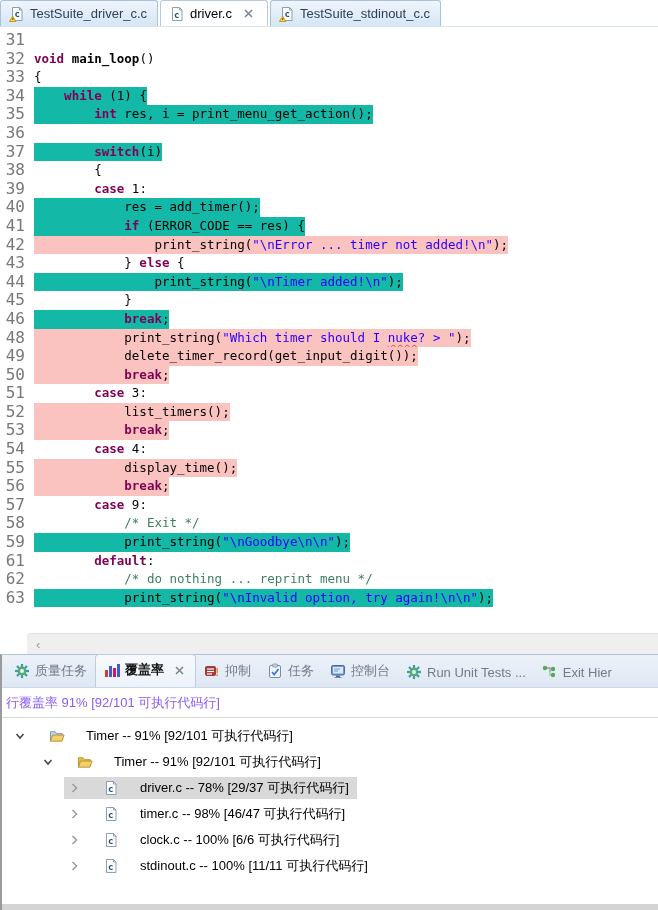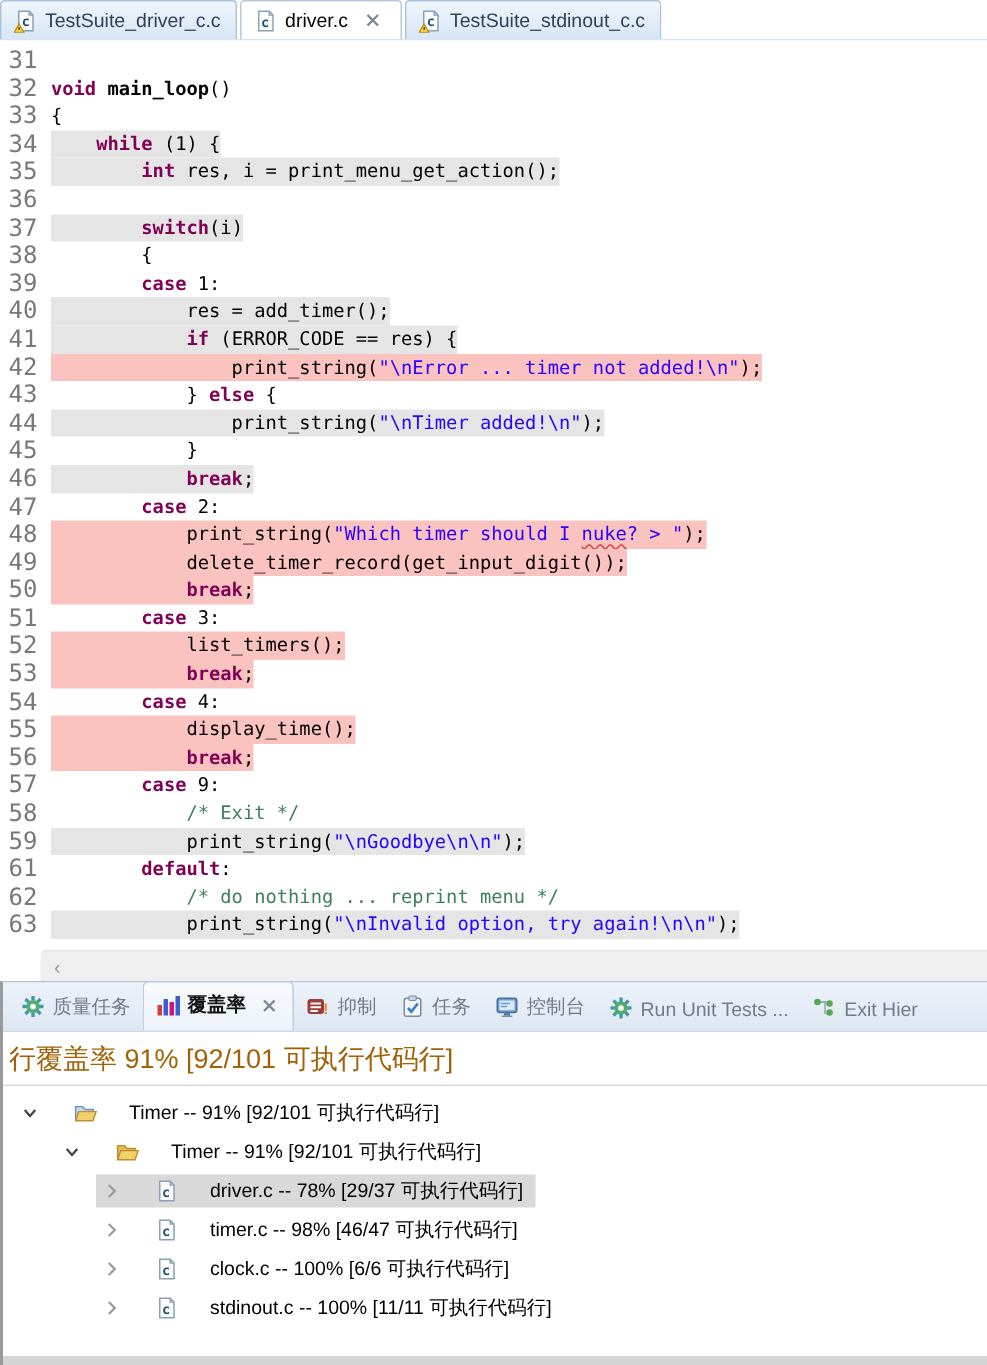--- a/index.html
+++ b/index.html
@@ -18,21 +18,21 @@
   .icn { display:inline-flex; width:16px; height:16px; align-items:center; justify-content:center; flex:none; }
   .icn svg { display:block; }
   .tab .close { margin-left:4px; }
 
   
   .editor { height:606px; flex:none; overflow:hidden; background:#fff; padding-top:4px;
             font-family:"DejaVu Sans Mono","Liberation Mono",monospace; }
   .line { display:flex; height:18.6px; line-height:18.6px; font-size:12.5px; }
   .lnum { width:34px; flex:none; text-align:right; padding-right:9px; color:#787878; font-size:16px; }
   .lcode { white-space:pre; color:#000; }
-  .cov-green { background:#e5e5e5; }
+  .cov-green { background:#14b8a6; }
   .cov-red   { background:#FBC3C0; }
   .kw { color:#7F0055; font-weight:bold; }
   .str { color:#2A00FF; }
   .cm { color:#3F7F5F; }
   .fn { font-weight:bold; }
   .sp { color:#2A00FF; text-decoration:underline wavy #E04545; text-decoration-thickness:1px; text-underline-offset:2px; }
 
   
   .hscroll { height:21px; flex:none; background:#fff; display:flex; }
   .hscroll .track { margin-left:27px; flex:1; background:#EFEFEF; border-top:1px solid #E3E3E3;
@@ -44,21 +44,21 @@
             border-left:2px solid #9A9A9A; background:#fff; min-height:0; }
   .btabbar { height:33px; flex:none; display:flex; align-items:flex-end;
              background:linear-gradient(#EDF2F9,#DDE7F3); padding:0 0 0 4px;
              border-bottom:1px solid #CBD8E7; }
   .btab { display:flex; align-items:center; gap:5px; padding:6px 8px 7px 8px; font-size:13px;
           color:#737B88; white-space:nowrap; cursor:default; }
   .btab.active { background:linear-gradient(#F7FAFD,#EDF3FA); border:1px solid #BDCCDE; border-bottom:none;
                  border-radius:4px 4px 0 0; color:#141414; font-weight:bold; padding-bottom:8px; }
   .btab .close { margin-left:2px; }
 
-  .summary { flex:none; font-size:18px; color:#a16207; padding:6px 4px 5px 4px; background:#fff; }
+  .summary { flex:none; font-size:13px; color:#8b5cf6; padding:6px 4px 5px 4px; background:#fff; }
 
   .tree { flex:1; position:relative; background:#fff; border-top:1px solid #D8D8D8; padding-top:5px; min-height:0; }
   .trow { height:26px; display:flex; align-items:center; font-size:13px; color:#000; }
   .trow .content { display:flex; align-items:center; gap:21px; padding:2px 8px 2px 2px; }
   .trow.selected .content { background:#D9D9D9; }
   .tree .bstrip { position:absolute; left:0; right:0; bottom:0; height:6px; background:#D4D4D4; }
 </style>
 </head>
 <body>
 
@@ -165,24 +165,20 @@
       </div>
       <div class="line">
         <span class="lnum">45</span>
         <span class="lcode"><span>            }</span></span>
       </div>
       <div class="line">
         <span class="lnum">46</span>
         <span class="lcode cov-green"><span>            </span><span class="kw">break</span><span>;</span></span>
       </div>
       <div class="line">
-        <span class="lnum">47</span>
-        <span class="lcode"><span>        </span><span class="kw">case</span><span> 2:</span></span>
-      </div>
-      <div class="line">
         <span class="lnum">48</span>
         <span class="lcode cov-red"><span>            print_string(</span><span class="str">"Which timer should I </span><span class="sp">nuke</span><span class="str">? &gt; "</span><span>);</span></span>
       </div>
       <div class="line">
         <span class="lnum">49</span>
         <span class="lcode cov-red"><span>            delete_timer_record(get_input_digit());</span></span>
       </div>
       <div class="line">
         <span class="lnum">50</span>
         <span class="lcode cov-red"><span>            </span><span class="kw">break</span><span>;</span></span>

